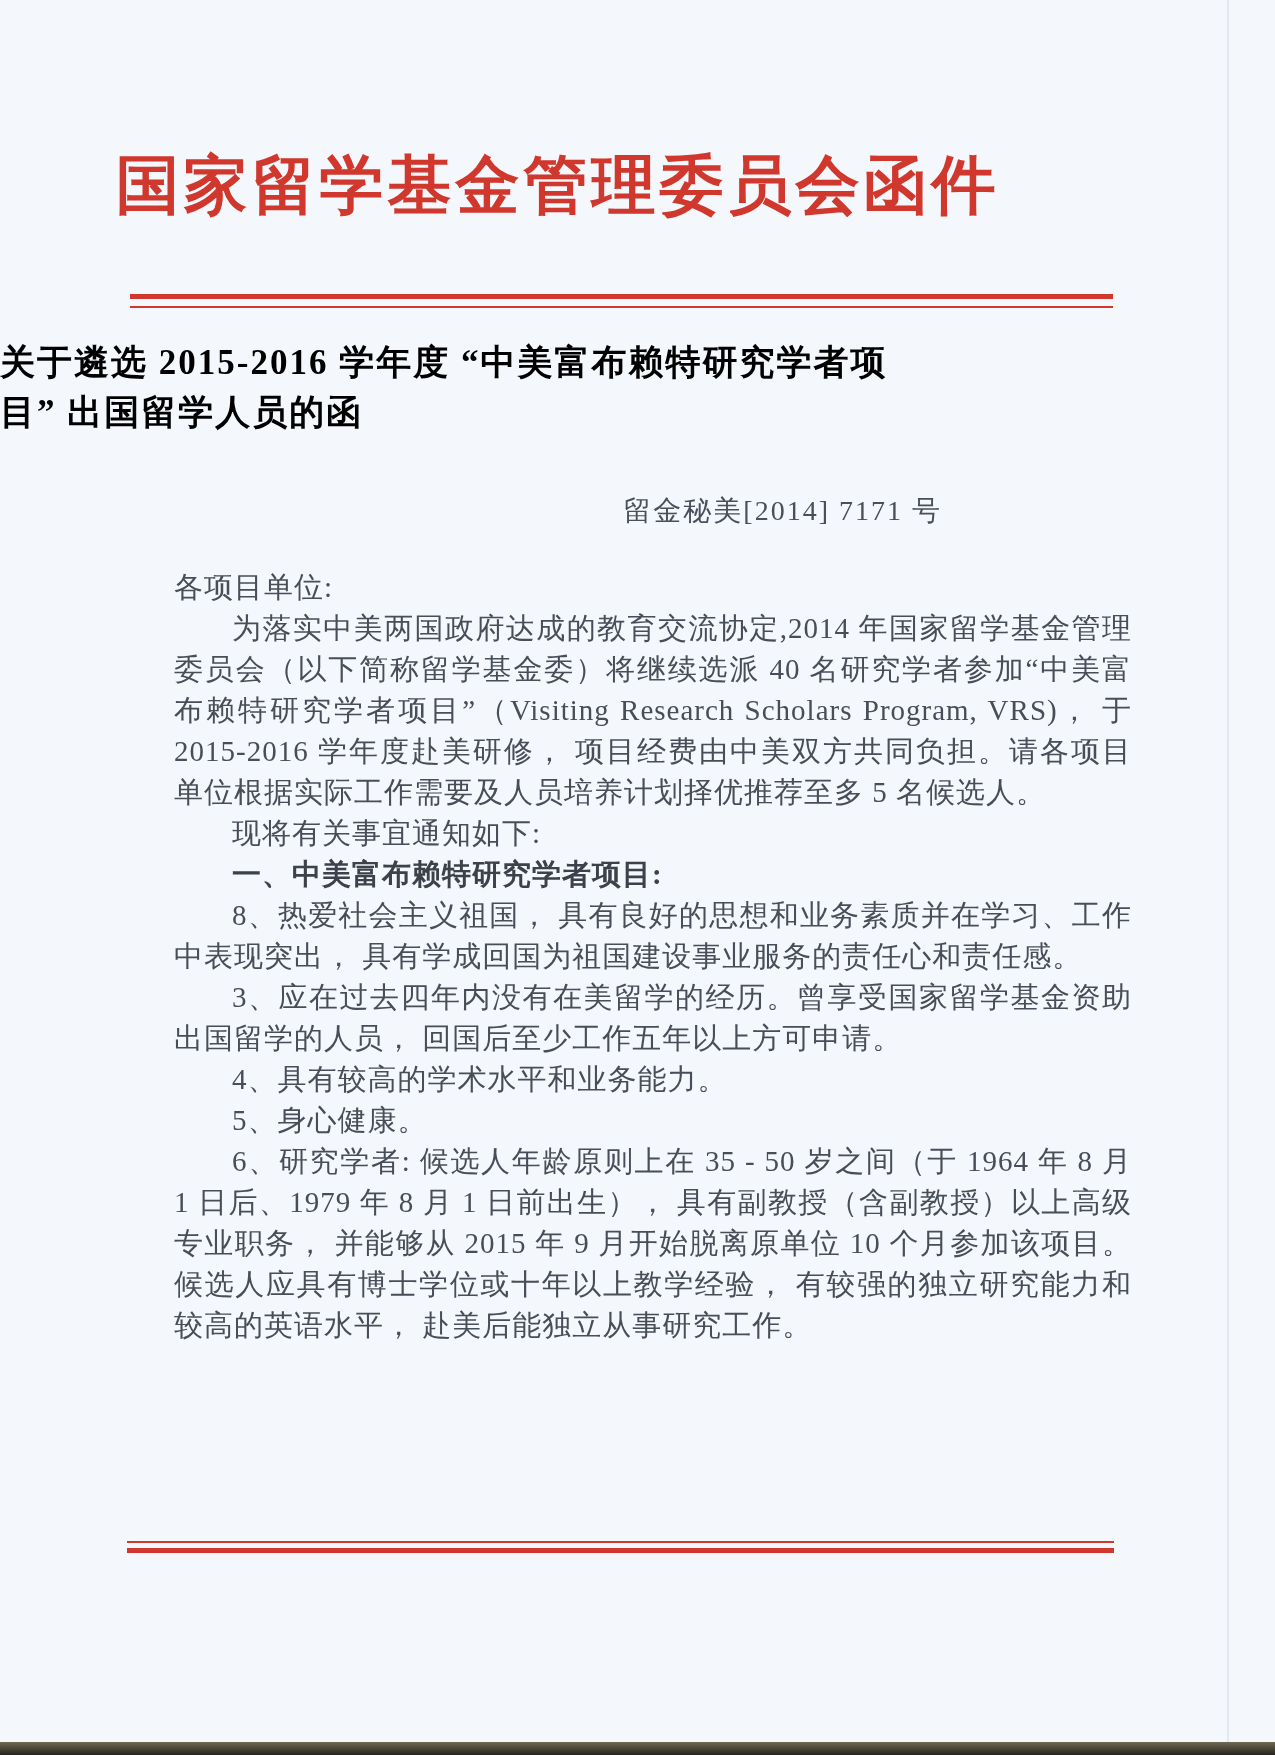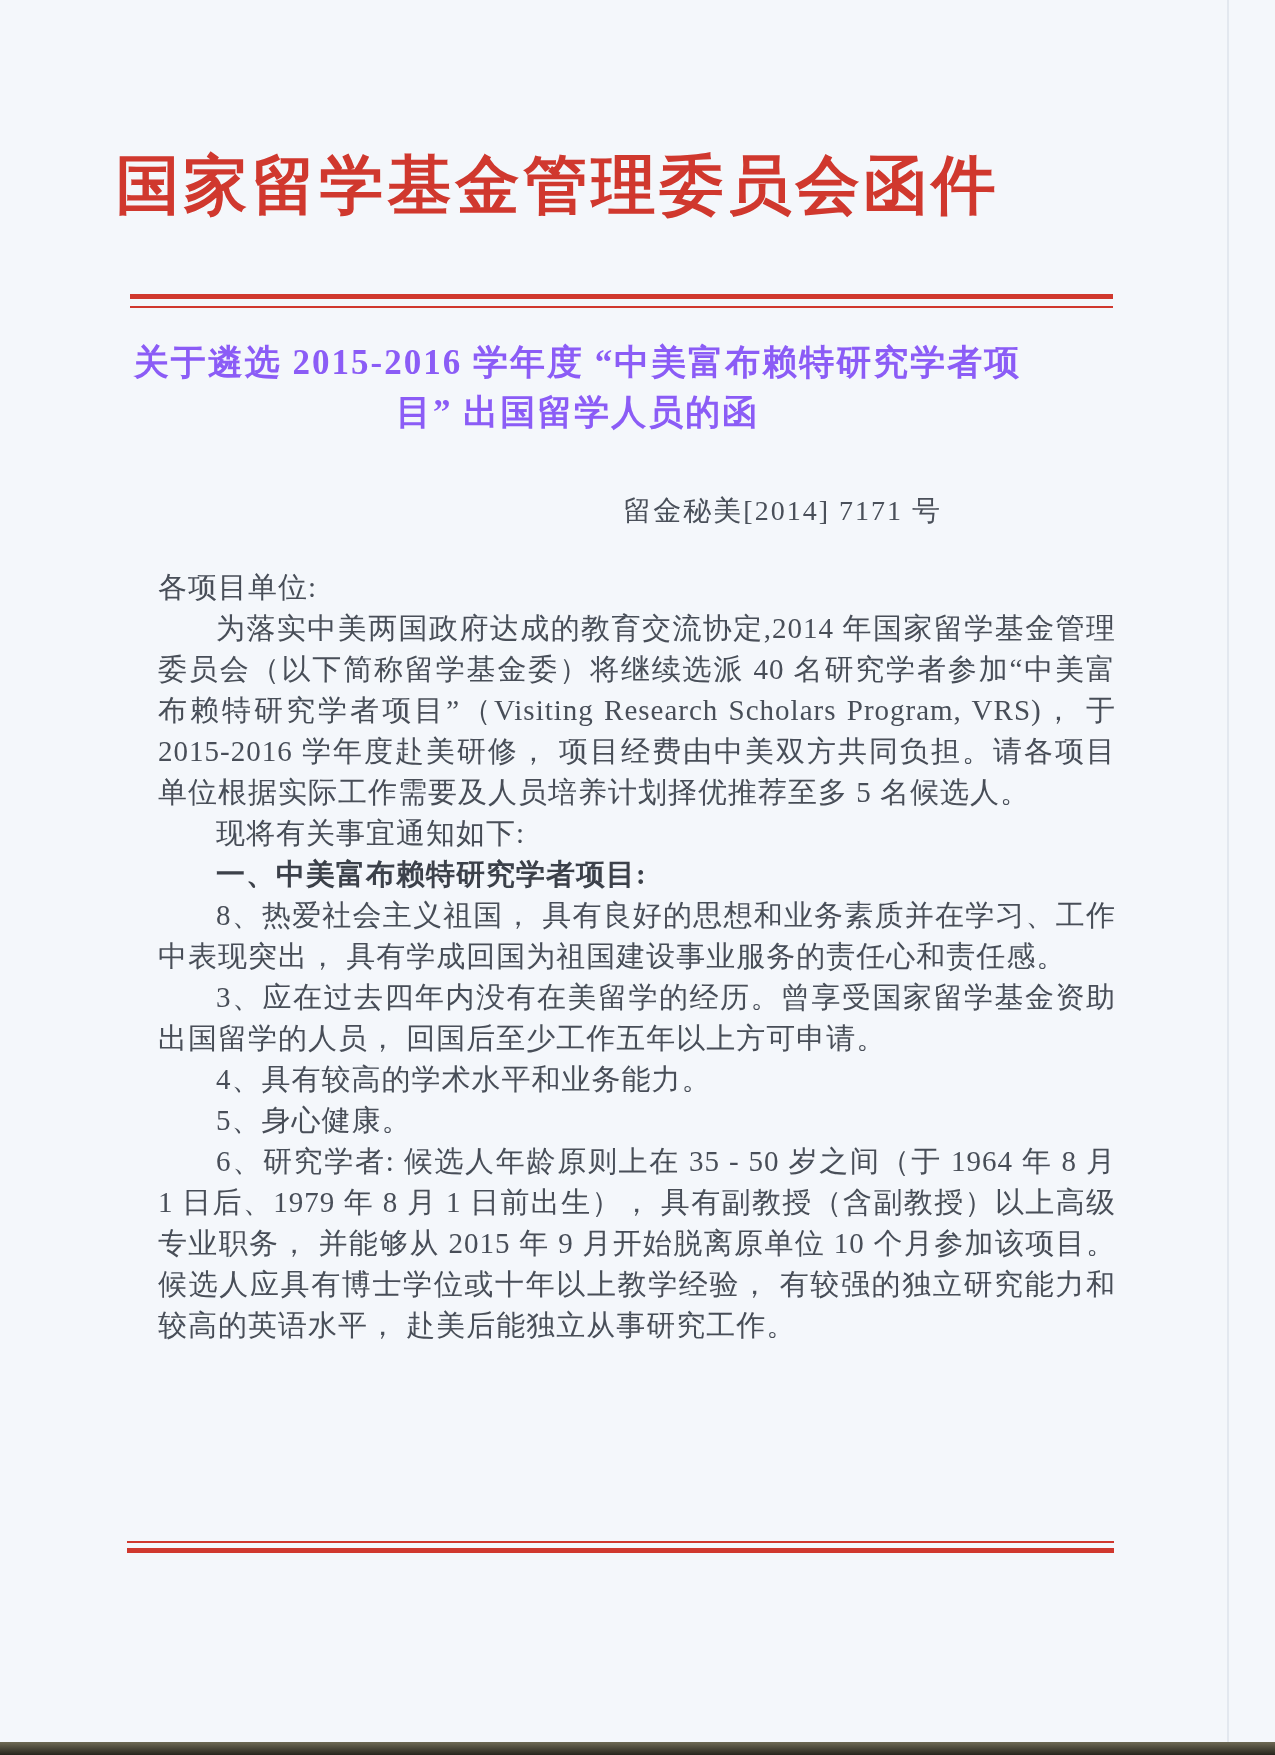--- a/index.html
+++ b/index.html
@@ -40,47 +40,47 @@
   .rule-bottom .thick { margin-top: 5px; }
 
   
   .doc-title {
     position: absolute;
     top: 338px;
     left: 0;
     width: 100%;
     box-sizing: border-box;
     padding-right: 120px;
-    text-align: center;
+    text-align: left;
     font-size: 35px;
     font-weight: bold;
     letter-spacing: 2px;
     line-height: 50px;
-    color: #8b5cf6;
+    color: #000000;
   }
 
   
   .reference {
     position: absolute;
     top: 492px;
     right: 16px;
     width: 100%;
     box-sizing: border-box;
     padding-right: 317px;
     text-align: right;
     font-size: 28px;
     letter-spacing: 2px;
     color: #4a505a;
   }
 
   
   .body {
     position: absolute;
     top: 567px;
-    left: 158px;
+    left: 174px;
     width: 958px;
     height: 965px;
     overflow: hidden;
     font-size: 29px;
     line-height: 41px;
     letter-spacing: 1px;
     text-align: justify;
     color: #484e58;
   }
   .body p { margin: 0; }

